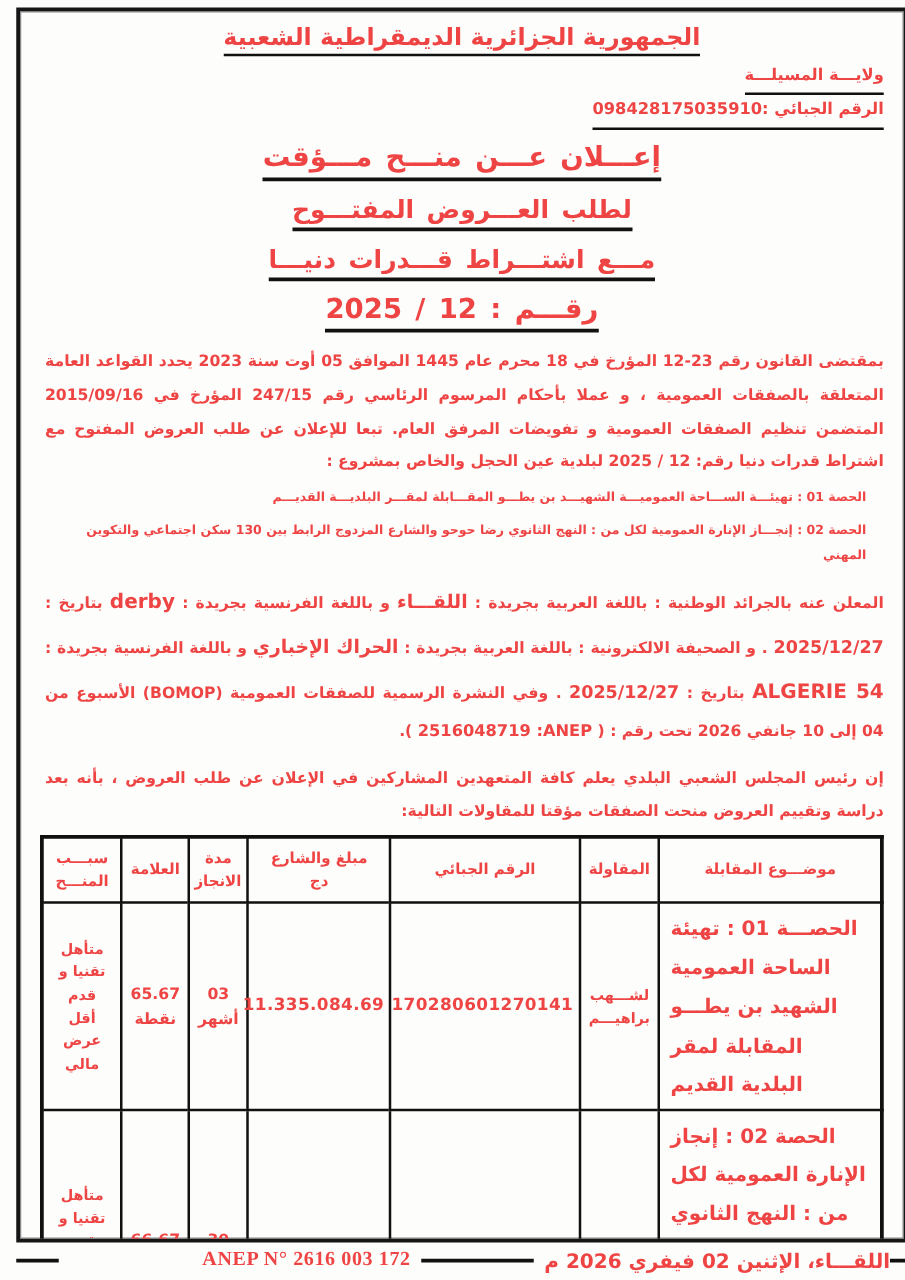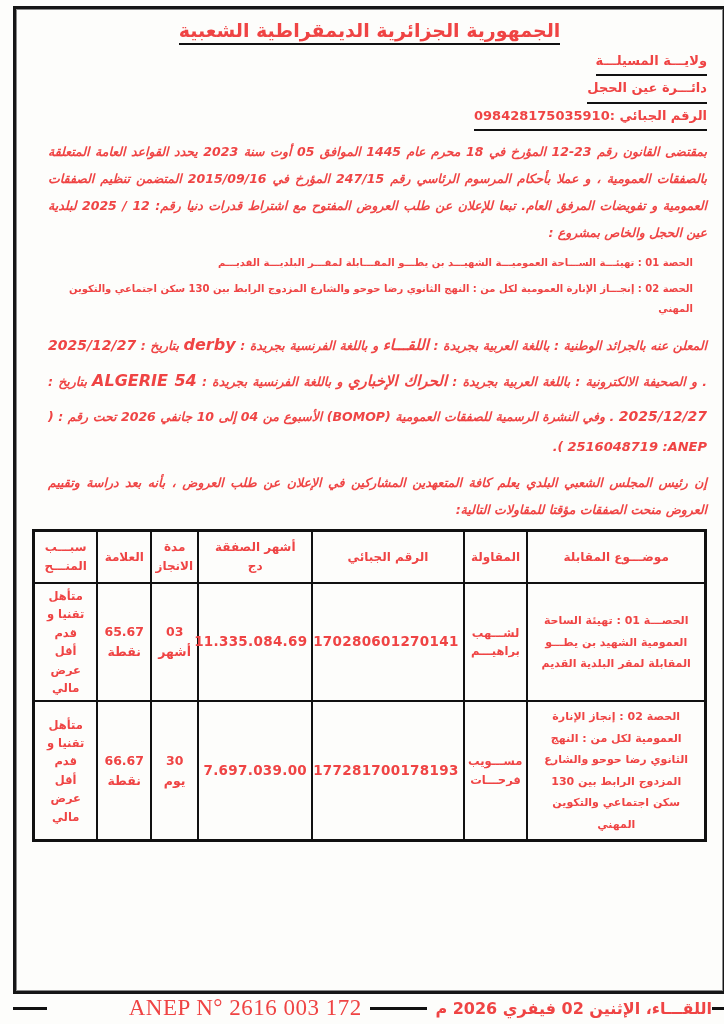--- a/index.html
+++ b/index.html
@@ -14,72 +14,77 @@
     padding:8px 16px 0 16px;overflow:hidden;box-sizing:border-box;
   }
   .u{display:inline-block;border-bottom:2px solid #111;padding-bottom:2px;}
   .republic{text-align:center;font-size:19px;margin:2px 0 4px 0;}
   .authority{text-align:right;font-size:13px;line-height:1.8;margin:0 0 2px 0;}
   .authority .u{border-bottom-width:2px;}
   .main-title{text-align:center;margin:8px 0 6px 0;}
   .main-title .row{margin:10px 0;}
   .main-title .t{border-bottom:3px solid #111;padding-bottom:3px;font-size:22px;word-spacing:3px;}
   .main-title .row:nth-child(2) .t,.main-title .row:nth-child(3) .t{font-size:20px;}
-  .para{font-size:12.5px;line-height:2.15;text-align:justify;margin:8px 0 2px 16px;font-style:italic;}
+  .para{font-size:12.5px;line-height:2.15;text-align:justify;margin:8px 0 2px 4px;}
   .lot{font-size:10px;line-height:2.0;margin:6px 14px 2px 0;text-align:right;}
   .pub{line-height:2.3;}
   .paper-ar{font-size:15px;}
   .paper-lat{font-size:16px;font-family:"DejaVu Sans",sans-serif;}
   .pdate{font-size:14px;}
   .anep-ref{font-size:13px;white-space:nowrap;}
   .award-table{
     width:100%;border-collapse:collapse;margin:5px 0 6px 0;
     border:3px solid #111;table-layout:fixed;
   }
   .award-table th,.award-table td{
     border:2px solid #111;text-align:center;vertical-align:middle;
     font-size:11.5px;padding:3px 4px;white-space:pre-line;line-height:1.6;
   }
   .award-table thead th{height:44px;font-size:12px;}
   .row-lot1 td{height:92px;}
   .row-lot2 td{height:104px;}
-  td.cell-subject{text-align:center;padding:4px 8px;line-height:1.95;font-size:11px;white-space:normal;}
+  td.cell-subject{text-align:left;padding:4px 8px;line-height:1.95;font-size:16px;white-space:normal;}
   td.cell-amount,td.cell-tax{font-size:13.5px;letter-spacing:.3px;}
   td.cell-score,td.cell-duration{font-size:12.5px;}
   .bottom-strip{
     position:absolute;left:13px;right:13px;bottom:0;height:32px;
     display:flex;align-items:center;direction:rtl;
   }
   .dash{border-top:3px solid #111;height:0;}
   .dash.stub{width:14px;}
   .dash.mid{flex:1 1 auto;margin:0 8px;max-width:130px;}
   .dash.gap{flex:1 1 auto;margin:0 8px;border-top:none;}
   .dash.end{width:34px;margin-right:8px;}
   .journal{font-size:16px;white-space:nowrap;}
   .anep-no{
-    font-family:"Liberation Serif","DejaVu Serif",serif;font-weight:normal;
-    font-size:23px;direction:ltr;white-space:nowrap;letter-spacing:.5px;
+    font-family:"Liberation Serif","DejaVu Serif",serif;font-weight:bold;
+    font-size:16px;direction:ltr;white-space:nowrap;letter-spacing:.5px;
   }
 </style>
 </head>
 <body>
 
 <div class="page">
   <div class="frame">
 
     <div class="republic">
       <span class="u">الجمهورية الجزائرية الديمقراطية الشعبية</span>
     </div>
 
     <div class="authority">
       <div><span class="u">ولايـــة المسيلـــة</span></div>
-      <div><span class="u">دائـــرة عين الحجل</span></div>
       <div><span class="u">الرقم الجبائي :098428175035910</span></div>
     </div>
 
+    <div class="main-title">
+      <div class="row"><span class="t u">إعـــلان عـــن منـــح مـــؤقت</span></div>
+      <div class="row"><span class="t u">لطلب العـــروض المفتـــوح</span></div>
+      <div class="row"><span class="t u">مـــع اشتـــراط قـــدرات دنيـــا</span></div>
+      <div class="row"><span class="t u">رقـــم : 12 / 2025</span></div>
+    </div>
 
     <p class="para">بمقتضى القانون رقم 23-12 المؤرخ في 18 محرم عام 1445 الموافق 05 أوت سنة 2023 يحدد القواعد العامة المتعلقة بالصفقات العمومية ، و عملا بأحكام المرسوم الرئاسي رقم 247/15 المؤرخ في 2015/09/16 المتضمن تنظيم الصفقات العمومية و تفويضات المرفق العام. تبعا للإعلان عن طلب العروض المفتوح مع اشتراط قدرات دنيا رقم: 12 / 2025 لبلدية عين الحجل والخاص بمشروع :</p>
 
     <p class="lot">الحصة 01 : تهيئـــة الســـاحة العموميـــة الشهيـــد بن يطـــو المقـــابلة لمقـــر البلديـــة القديـــم</p>
     <p class="lot">الحصة 02 : إنجـــاز الإنارة العمومية لكل من : النهج الثانوي رضا حوحو والشارع المزدوج الرابط بين 130 سكن اجتماعي والتكوين المهني</p>
 
     <p class="para pub"><span>المعلن عنه بالجرائد الوطنية : باللغة العربية بجريدة : </span><span class="paper-ar">اللقـــاء</span><span> و باللغة الفرنسية بجريدة : </span><span class="paper-lat">derby</span><span> بتاريخ : </span><span class="pdate">2025/12/27</span><span> . و الصحيفة الالكترونية : باللغة العربية بجريدة : </span><span class="paper-ar">الحراك الإخباري</span><span> و باللغة الفرنسية بجريدة : </span><span class="paper-lat">ALGERIE 54</span><span> بتاريخ : </span><span class="pdate">2025/12/27</span><span> . وفي النشرة الرسمية للصفقات العمومية (BOMOP) الأسبوع من 04 إلى 10 جانفي 2026 تحت رقم : ( </span><span class="anep-ref" dir="ltr">2516048719 :ANEP</span><span> ).</span></p>
 
     <p class="para">إن رئيس المجلس الشعبي البلدي يعلم كافة المتعهدين المشاركين في الإعلان عن طلب العروض ، بأنه بعد دراسة وتقييم العروض منحت الصفقات مؤقتا للمقاولات التالية:</p>
 
@@ -91,21 +96,21 @@
         <col style="width:17%">
           <col style="width:7%">
           <col style="width:8%">
           <col style="width:9.5%">
       </colgroup>
       <thead>
         <tr>
           <th>موضـــوع المقابلة</th>
           <th>المقاولة</th>
           <th>الرقم الجبائي</th>
-          <th>أشهر الصفقة
+          <th>مبلغ والشارع
 دج</th>
           <th>مدة
 الانجاز</th>
           <th>العلامة</th>
           <th>سبـــب
 المنـــح</th>
         </tr>
       </thead>
       <tbody>
         <tr class="row-lot1">

